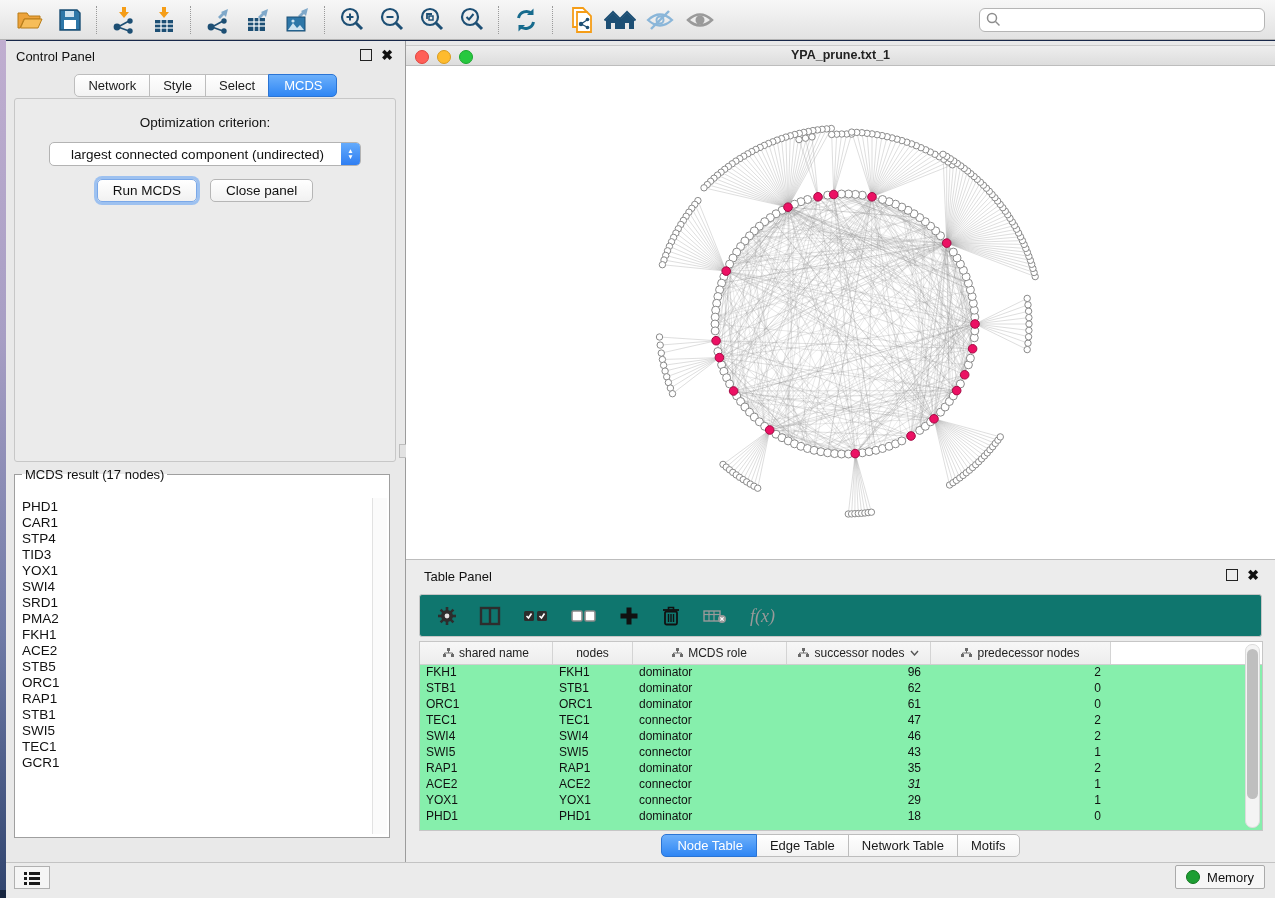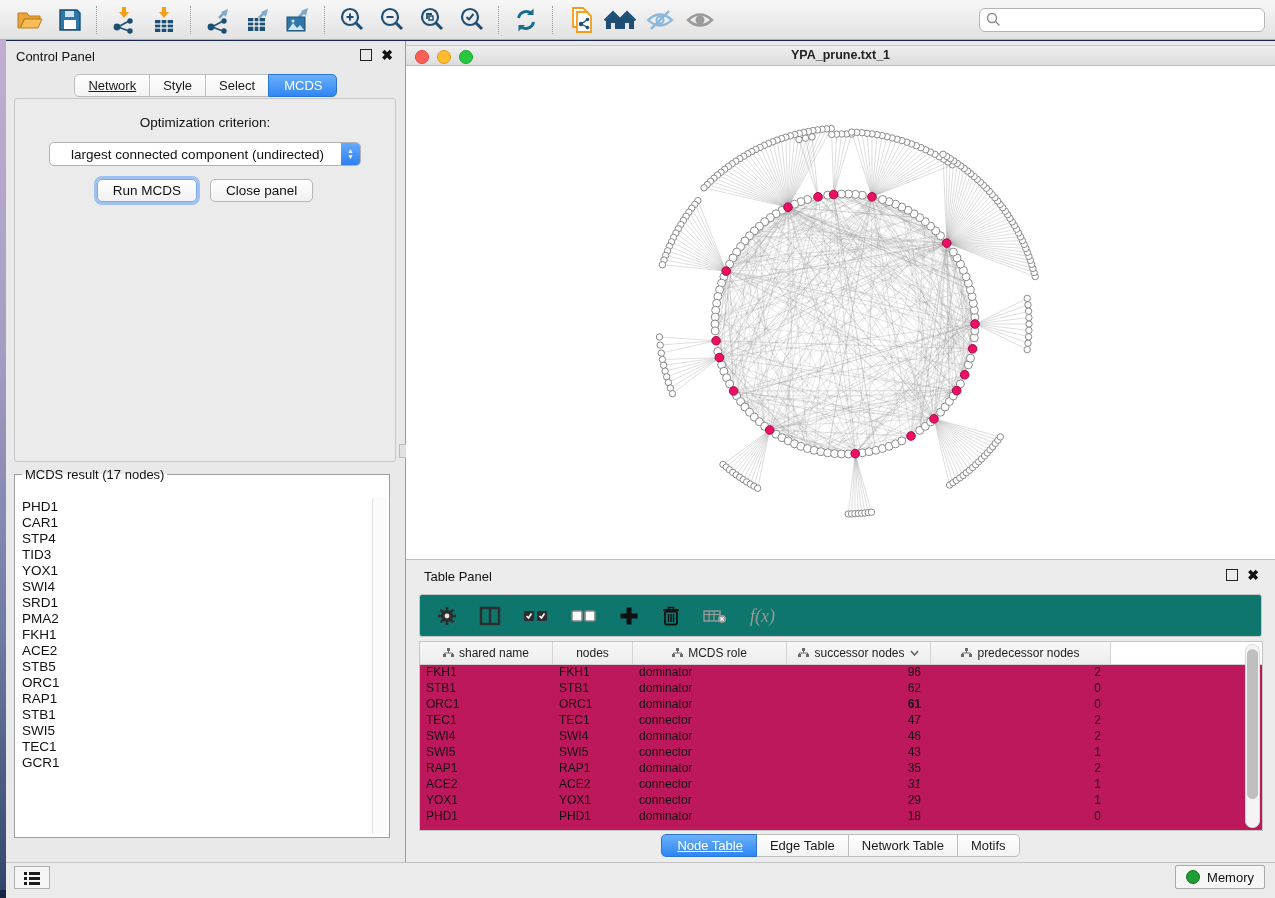--- a/index.html
+++ b/index.html
@@ -25,21 +25,21 @@
           border-right:1px solid #9c9c9c;box-sizing:border-box;}
   .cp-head{position:relative;height:30px;}
   .cp-title{position:absolute;left:10px;top:8px;font-size:13px;color:#111;}
   .win-btns{position:absolute;right:12px;top:8px;display:flex;gap:9px;align-items:center;}
   .float-ic{width:10px;height:10px;border:1.5px solid #222;display:inline-block;}
   .close-ic{font-size:14px;font-weight:bold;color:#111;line-height:10px;}
   .cp-tabs{position:absolute;left:0;top:33px;width:100%;display:flex;justify-content:center;}
   .seg{display:inline-flex;}
   .seg-tab{border:1px solid #bdbdbd;margin-left:-1px;background:linear-gradient(#ffffff,#f3f3f3);
            padding:3px 13px;font-size:13px;color:#1a1a1a;position:relative;white-space:nowrap;}
-  .seg-tab:first-child{border-radius:5px 0 0 5px;margin-left:0;text-decoration:underline;}
+  .seg-tab:first-child{border-radius:5px 0 0 5px;margin-left:0;}
   .seg-tab:last-child{border-radius:0 5px 5px 0;}
   .seg-tab.active{background:linear-gradient(#6cb0fb,#2f86f4);border-color:#2a74d4;color:#fff;z-index:1;padding-left:15px;}
   .cp-box{position:absolute;left:8px;top:57px;width:382px;height:364px;background:#ebebeb;
           border:1px solid #c7c7c7;border-radius:3px;box-sizing:border-box;}
   .opt-label{text-align:center;margin-top:16px;font-size:13.5px;color:#111;}
   .selectbox{position:relative;margin:12px auto 0;width:312px;height:24px;background:#fff;
              border:1px solid #b3b3b3;border-radius:5px;display:flex;align-items:center;box-sizing:border-box;}
   .selectbox .sel-text{flex:1;text-align:center;font-size:13.5px;color:#111;padding-left:4px;white-space:nowrap;}
   .stepper{width:19px;height:22px;border-radius:0 4px 4px 0;background:linear-gradient(#64abfc,#2f7ef2);
            display:flex;flex-direction:column;align-items:center;justify-content:center;color:#fff;}
@@ -64,21 +64,21 @@
   .net-title{text-align:center;font-size:12.5px;font-weight:bold;color:#222;line-height:19px;}
   .net-canvas{position:absolute;left:0;top:25px;width:869px;height:493px;background:#ffffff;}
   
   .tpanel{position:absolute;left:0;top:518px;width:869px;height:303px;background:#ececec;border-top:1px solid #bdbdbd;box-sizing:border-box;}
   .tp-title{position:absolute;left:18px;top:9px;font-size:13px;color:#111;}
   .tp-winbtns{position:absolute;right:16px;top:9px;display:flex;gap:9px;align-items:center;}
   .tp-toolbar{position:absolute;left:13px;top:34px;width:843px;height:43px;background:#0f766e;
               border:1px solid #c6c6c6;border-radius:3px;display:flex;align-items:center;gap:20px;
               padding-left:16px;box-sizing:border-box;}
   .ticon{display:flex;align-items:center;justify-content:center;}
-  .tp-table{position:absolute;left:13px;top:81px;width:844px;height:190px;background:#be185d;
+  .tp-table{position:absolute;left:13px;top:81px;width:844px;height:190px;background:#86efac;
             border:1px solid #c6c6c6;box-sizing:border-box;overflow:hidden;}
   .thead{display:flex;height:22px;border-bottom:1px solid #cfcfcf;background:#fff;}
   .th{display:flex;align-items:center;justify-content:center;gap:5px;font-size:12px;color:#222;
       background:linear-gradient(#f7f7f7,#ededed);border-right:1px solid #d4d4d4;box-sizing:border-box;height:22px;}
   .tbody{position:absolute;left:0;top:22px;right:0;bottom:0;}
   .tr{display:flex;height:16px;}
   .td{font-size:12px;color:#111;padding:1px 6px 0 6px;box-sizing:border-box;white-space:nowrap;overflow:hidden;}
   .td.right{text-align:right;padding-right:10px;}
   .v-scroll{position:absolute;right:2px;top:2px;width:13px;bottom:2px;background:#f4f4f4;border:1px solid #dcdcdc;border-radius:7px;}
   .v-thumb{position:absolute;left:1px;right:1px;top:4px;height:150px;background:#bfbfbf;border-radius:6px;}
@@ -1367,21 +1367,21 @@
               <div class="td" style="width: 133px;">STB1</div>
               <div class="td" style="width: 80px;">STB1</div>
               <div class="td" style="width: 154px;">dominator</div>
               <div class="td right" style="width: 144px;">62</div>
               <div class="td right" style="width: 180px;">0</div>
             </div>
             <div class="tr">
               <div class="td" style="width: 133px;">ORC1</div>
               <div class="td" style="width: 80px;">ORC1</div>
               <div class="td" style="width: 154px;">dominator</div>
-              <div class="td right" style="width: 144px; font-weight: bold;">61</div>
+              <div class="td right" style="width: 144px;">61</div>
               <div class="td right" style="width: 180px;">0</div>
             </div>
             <div class="tr">
               <div class="td" style="width: 133px;">TEC1</div>
               <div class="td" style="width: 80px;">TEC1</div>
               <div class="td" style="width: 154px;">connector</div>
               <div class="td right" style="width: 144px;">47</div>
               <div class="td right" style="width: 180px;">2</div>
             </div>
             <div class="tr">

